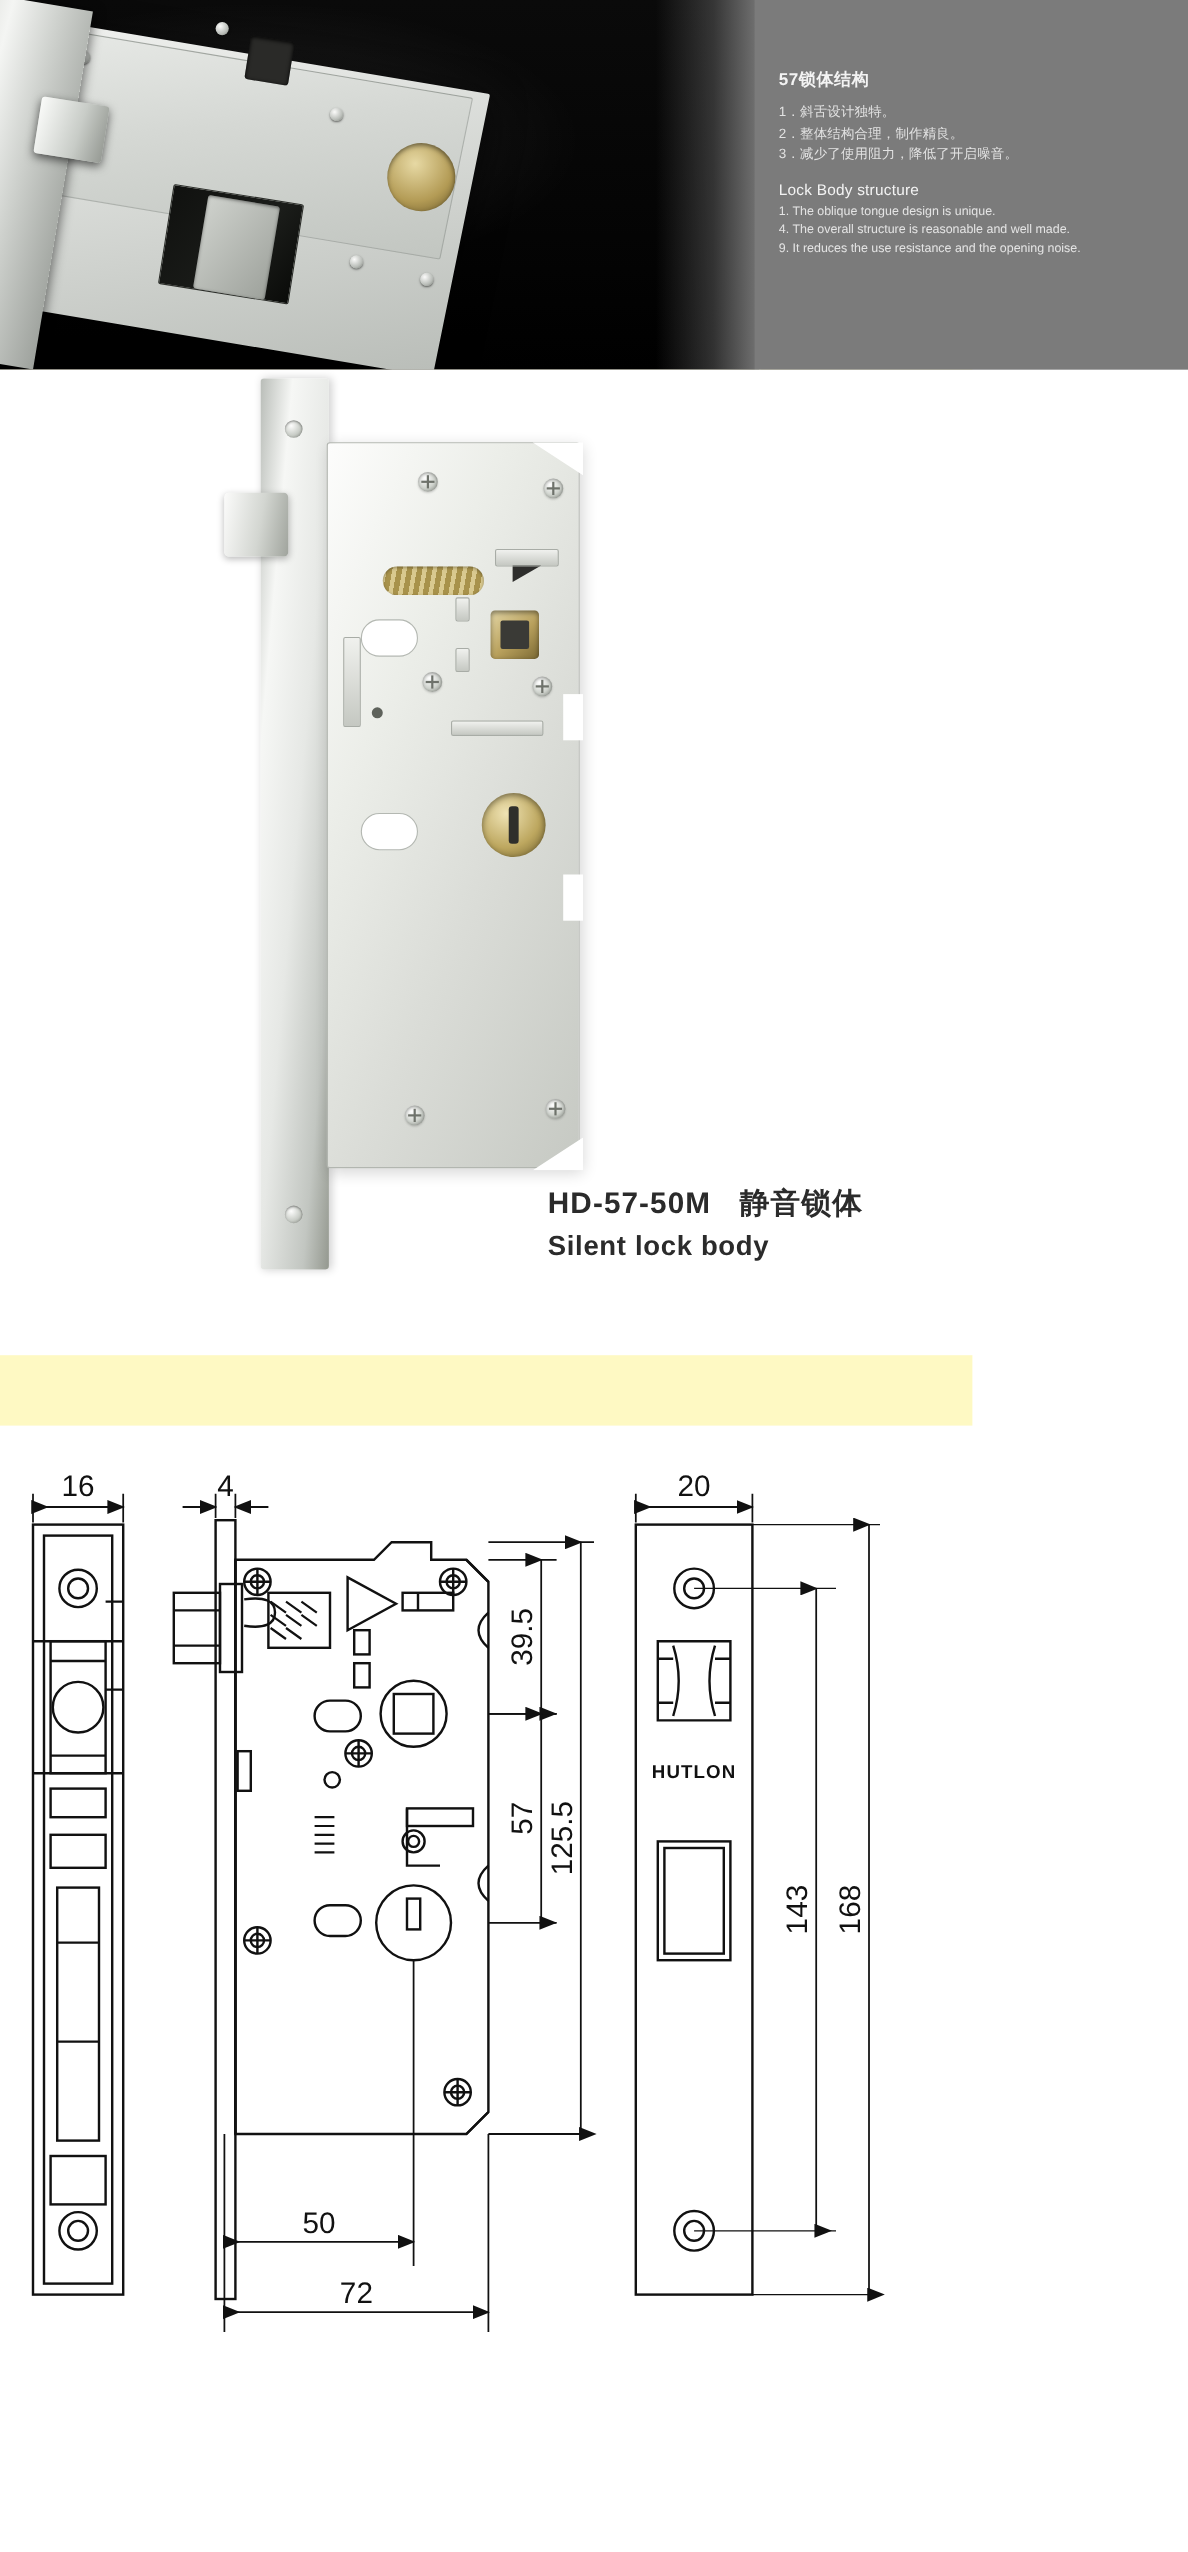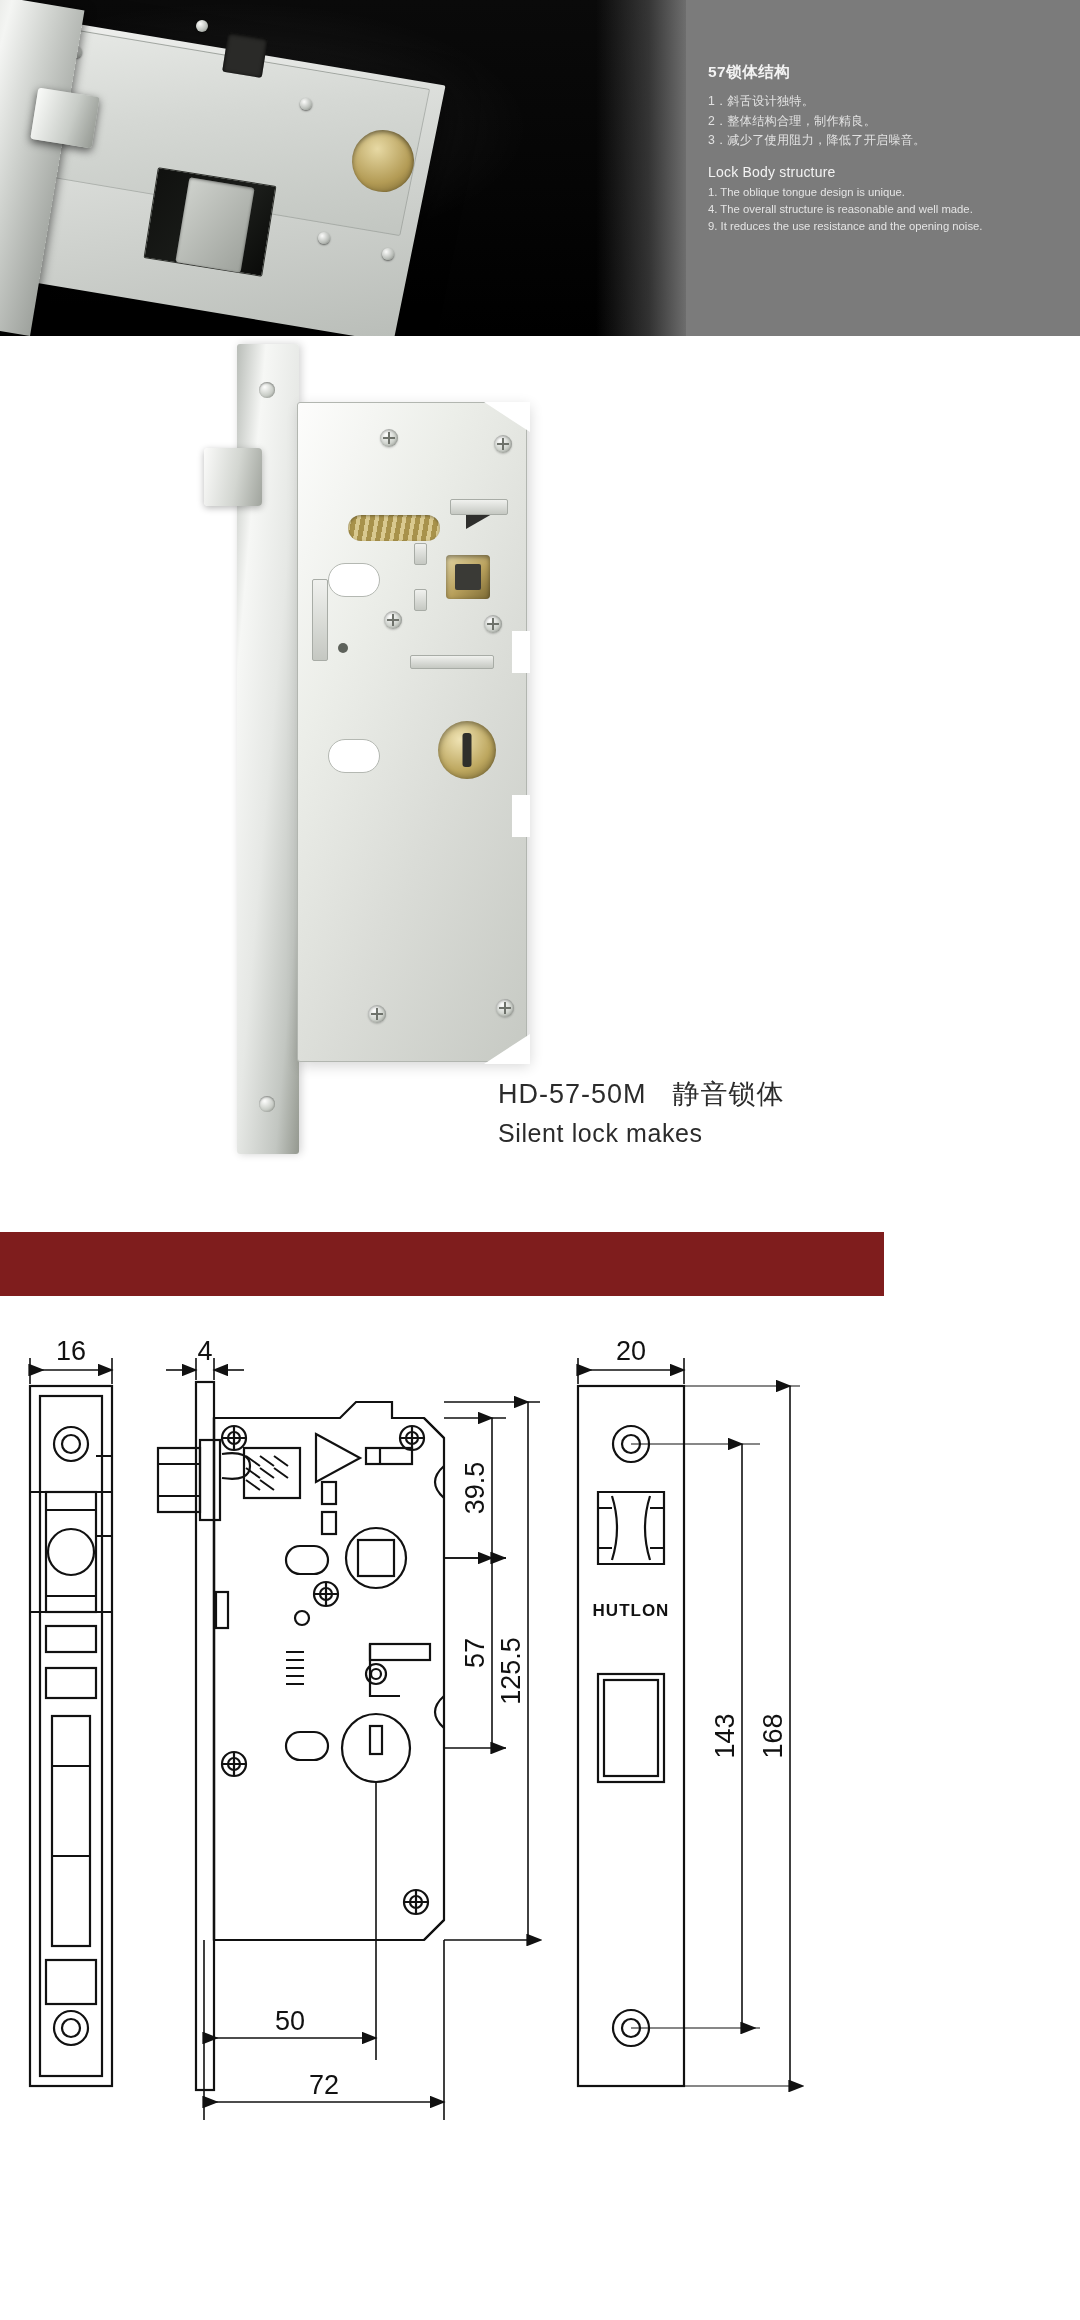--- a/index.html
+++ b/index.html
@@ -1,18 +1,18 @@
 <!DOCTYPE html>
 <html><head>
 <meta charset="utf-8">
 <style>
   * { margin:0; padding:0; box-sizing:border-box; }
   html,body { width:1080px; height:2320px; background:#fff;
     font-family:"Liberation Sans","DejaVu Sans",sans-serif; overflow:hidden; }
-  #page { position:relative; width:884px; height:2320px; background:#7f1d1d; }
+  #page { position:relative; width:884px; height:2320px; background:#fef9c3; }
 
   
   .hero { position:absolute; left:0; top:0; width:1080px; height:336px;
     background:#000; overflow:hidden; }
   .hero-photo { position:absolute; left:0; top:0; width:690px; height:336px;
     background:
       radial-gradient(ellipse 420px 180px at 34% 38%, rgba(255,255,255,.10), rgba(0,0,0,0) 70%),
       linear-gradient(180deg,#0a0a0a 0%,#050505 55%,#000 100%);
   }
   
@@ -64,21 +64,21 @@
   .hero-panel { position:absolute; left:686px; top:0; width:394px; height:336px;
     background:#7b7b7b; padding:62px 20px 0 22px; }
   .panel-h-cn { color:#f3f3f3; font-size:15.5px; font-weight:bold; letter-spacing:.5px;
     margin-bottom:9px; }
   .panel-li-cn { color:#e2e2e2; font-size:12.2px; line-height:19.5px; letter-spacing:.2px; }
   .panel-h-en { color:#f3f3f3; font-size:14px; font-weight:normal; margin-top:13px;
     margin-bottom:4px; letter-spacing:.2px; }
   .panel-li-en { color:#e4e4e4; font-size:11.3px; line-height:17.4px; }
 
   
-  .mid { position:absolute; left:0; top:336px; width:1080px; height:896px; background:#fff; }
+  .mid { position:absolute; left:0; top:336px; width:1080px; height:896px; background:#fff;font-weight:bold; }
   .lock-photo { position:absolute; left:232px; top:8px; width:340px; height:810px; }
   .lp-plate { position:absolute; left:5px; top:0; width:62px; height:810px;
     background:linear-gradient(95deg,#b9bdb8 0%,#f6f7f5 22%,#e6e8e5 52%,#c2c6c1 82%,#94988f 100%);
     border-radius:3px; box-shadow:2px 0 8px rgba(0,0,0,.18); }
   .lp-plate-screw { position:absolute; left:27px; width:16px; height:16px; border-radius:50%;
     background:radial-gradient(circle at 36% 32%,#fdfdfc,#c8ccc6 58%,#7d817a 100%);
     box-shadow:inset 0 1px 2px rgba(0,0,0,.4); }
   .lp-body { position:absolute; left:65px; top:58px; width:230px; height:660px;
     background:linear-gradient(115deg,#fdfdfc 0%,#eceee9 30%,#dadcd7 62%,#c6c9c3 100%);
     border:1px solid #b2b6b0; border-radius:3px;
@@ -200,21 +200,21 @@
         <div class="lp-screw" style="left:198px;top:596px;"></div>
       </div>
 
       <div class="lp-latch"></div>
     </div>
 
     <div class="model-block">
       <div class="model-line1">
         <span>HD-57-50M</span><span class="model-cn">静音锁体</span>
       </div>
-      <div class="model-line2">Silent lock makes</div>
+      <div class="model-line2">Silent lock body</div>
     </div>
   </section>
 
   <section class="tech">
     <svg width="1080" height="1088" viewBox="0 0 1080 1088">
       <g fill="none" stroke="#111" stroke-width="2.2">
 
         <g>
           <rect x="30" y="90" width="82" height="700"></rect>
           <rect x="40" y="100" width="62" height="680"></rect>

